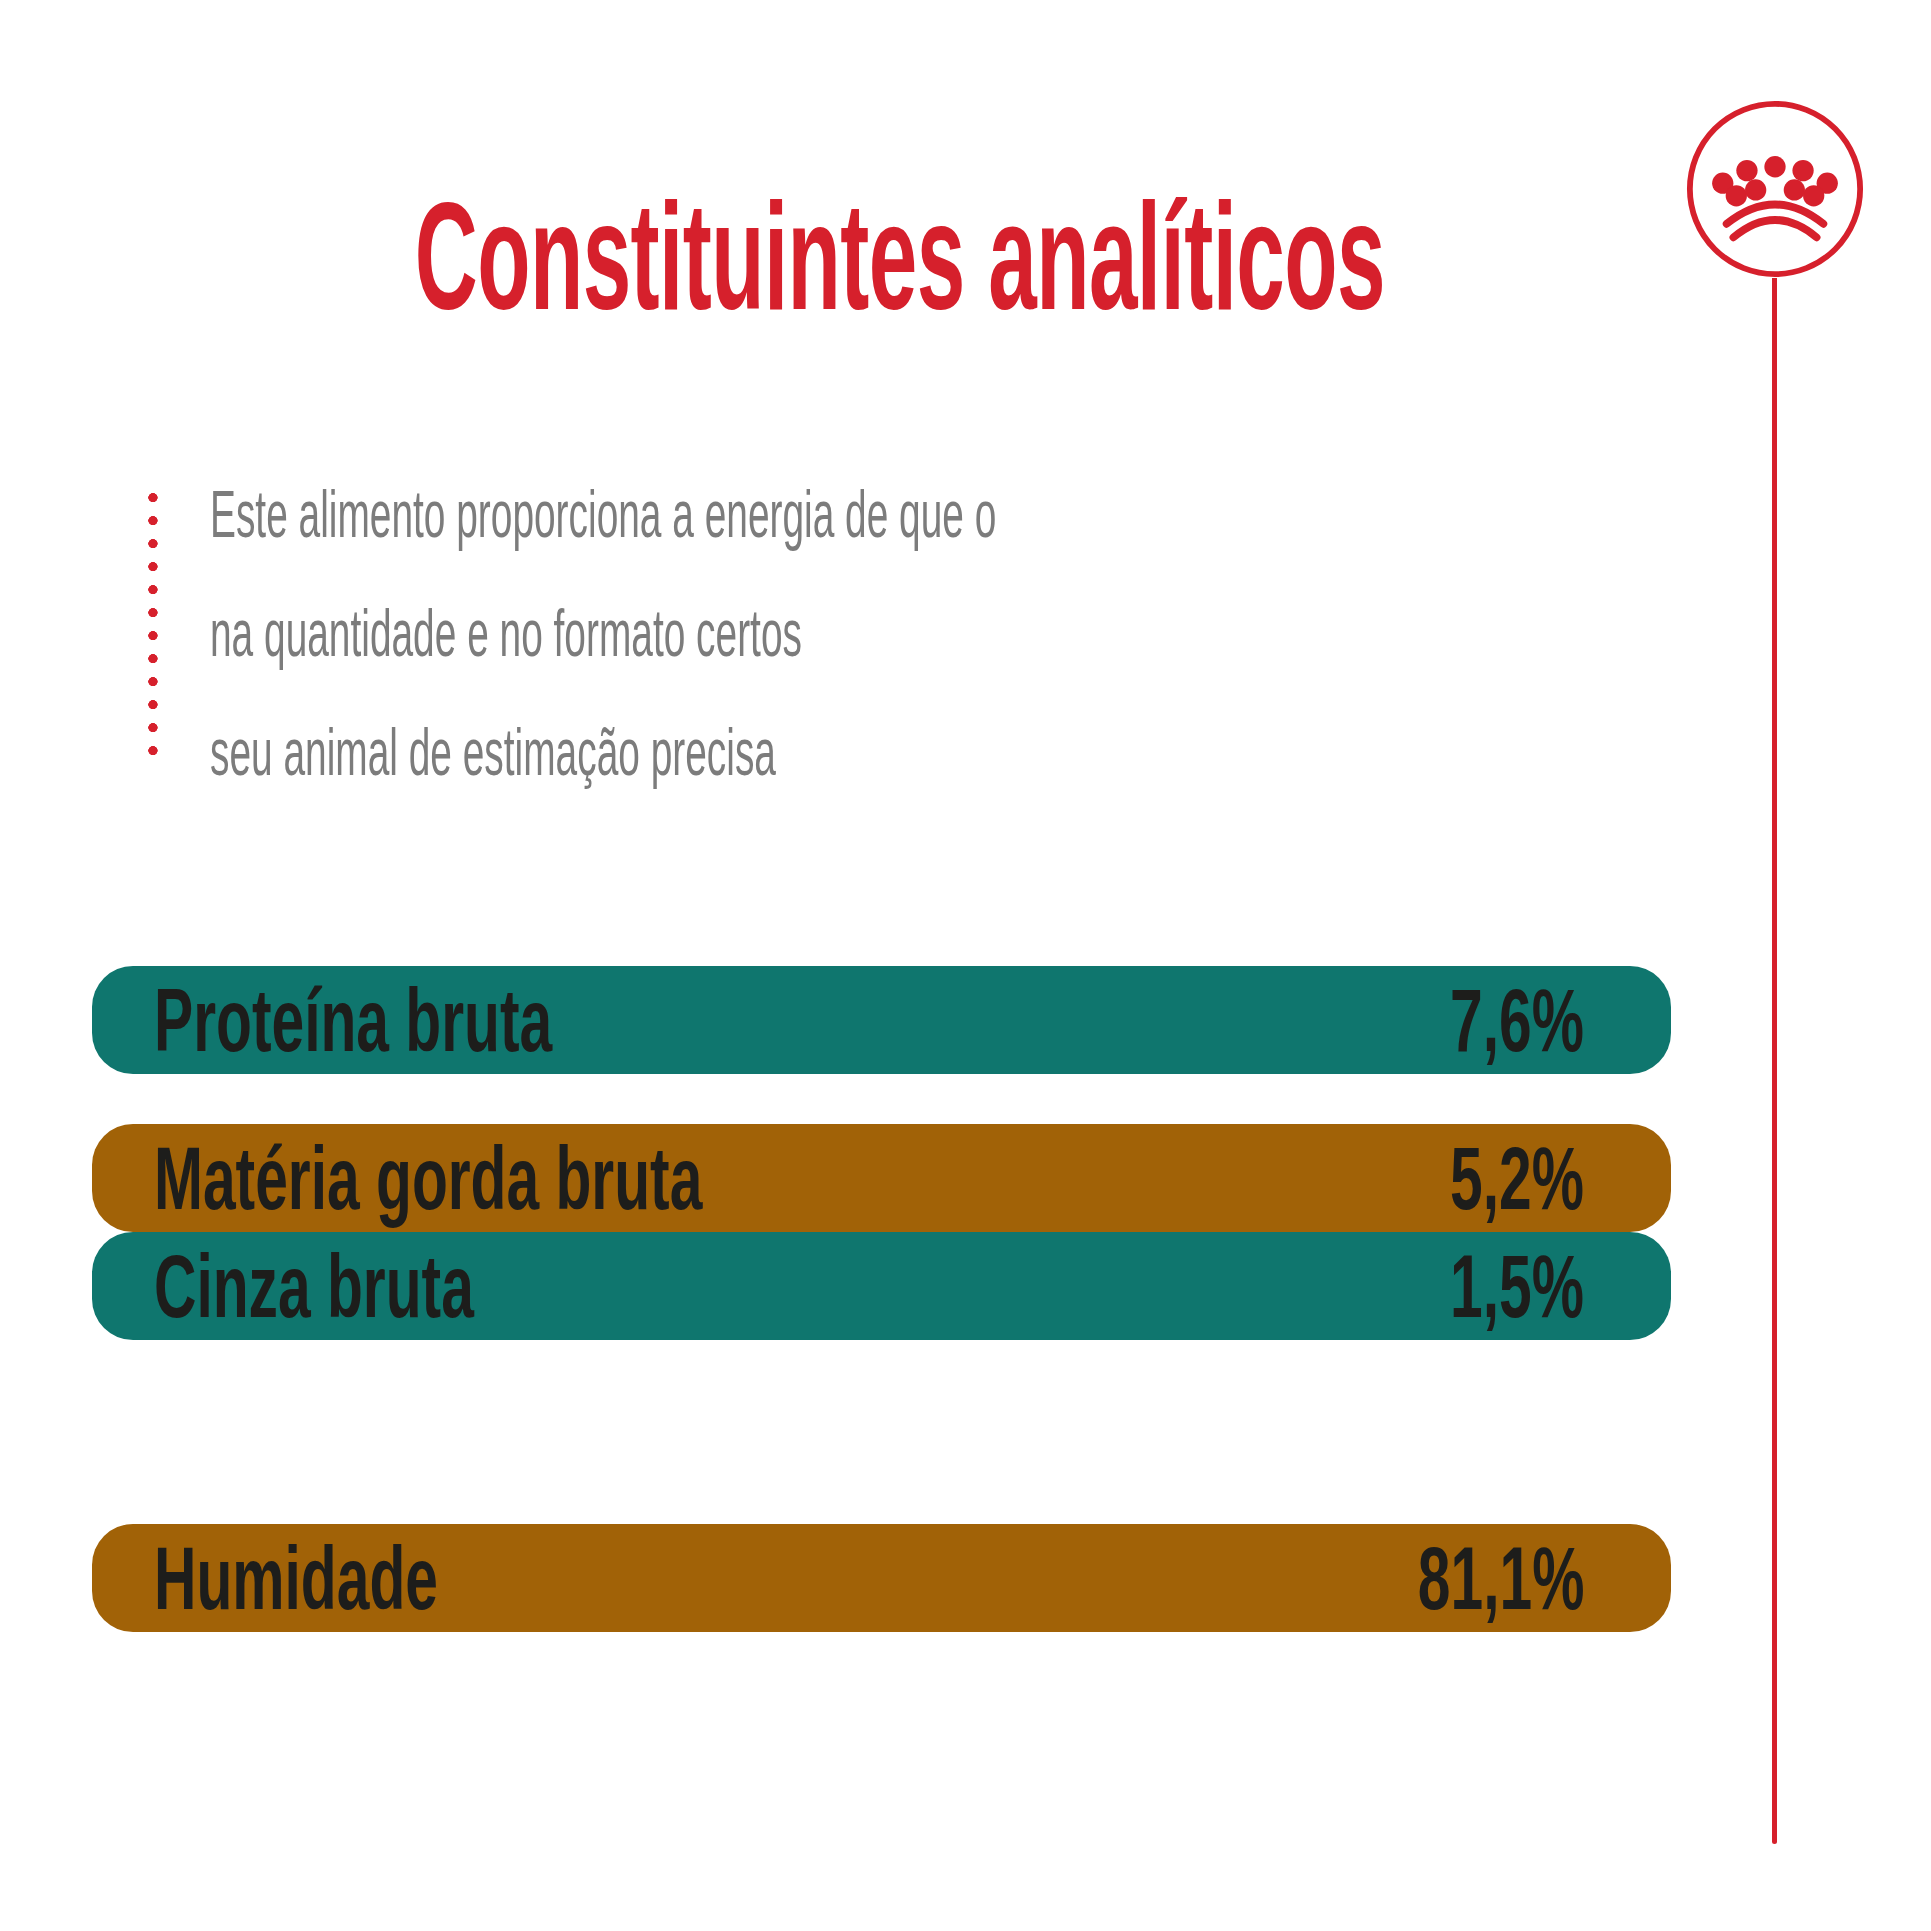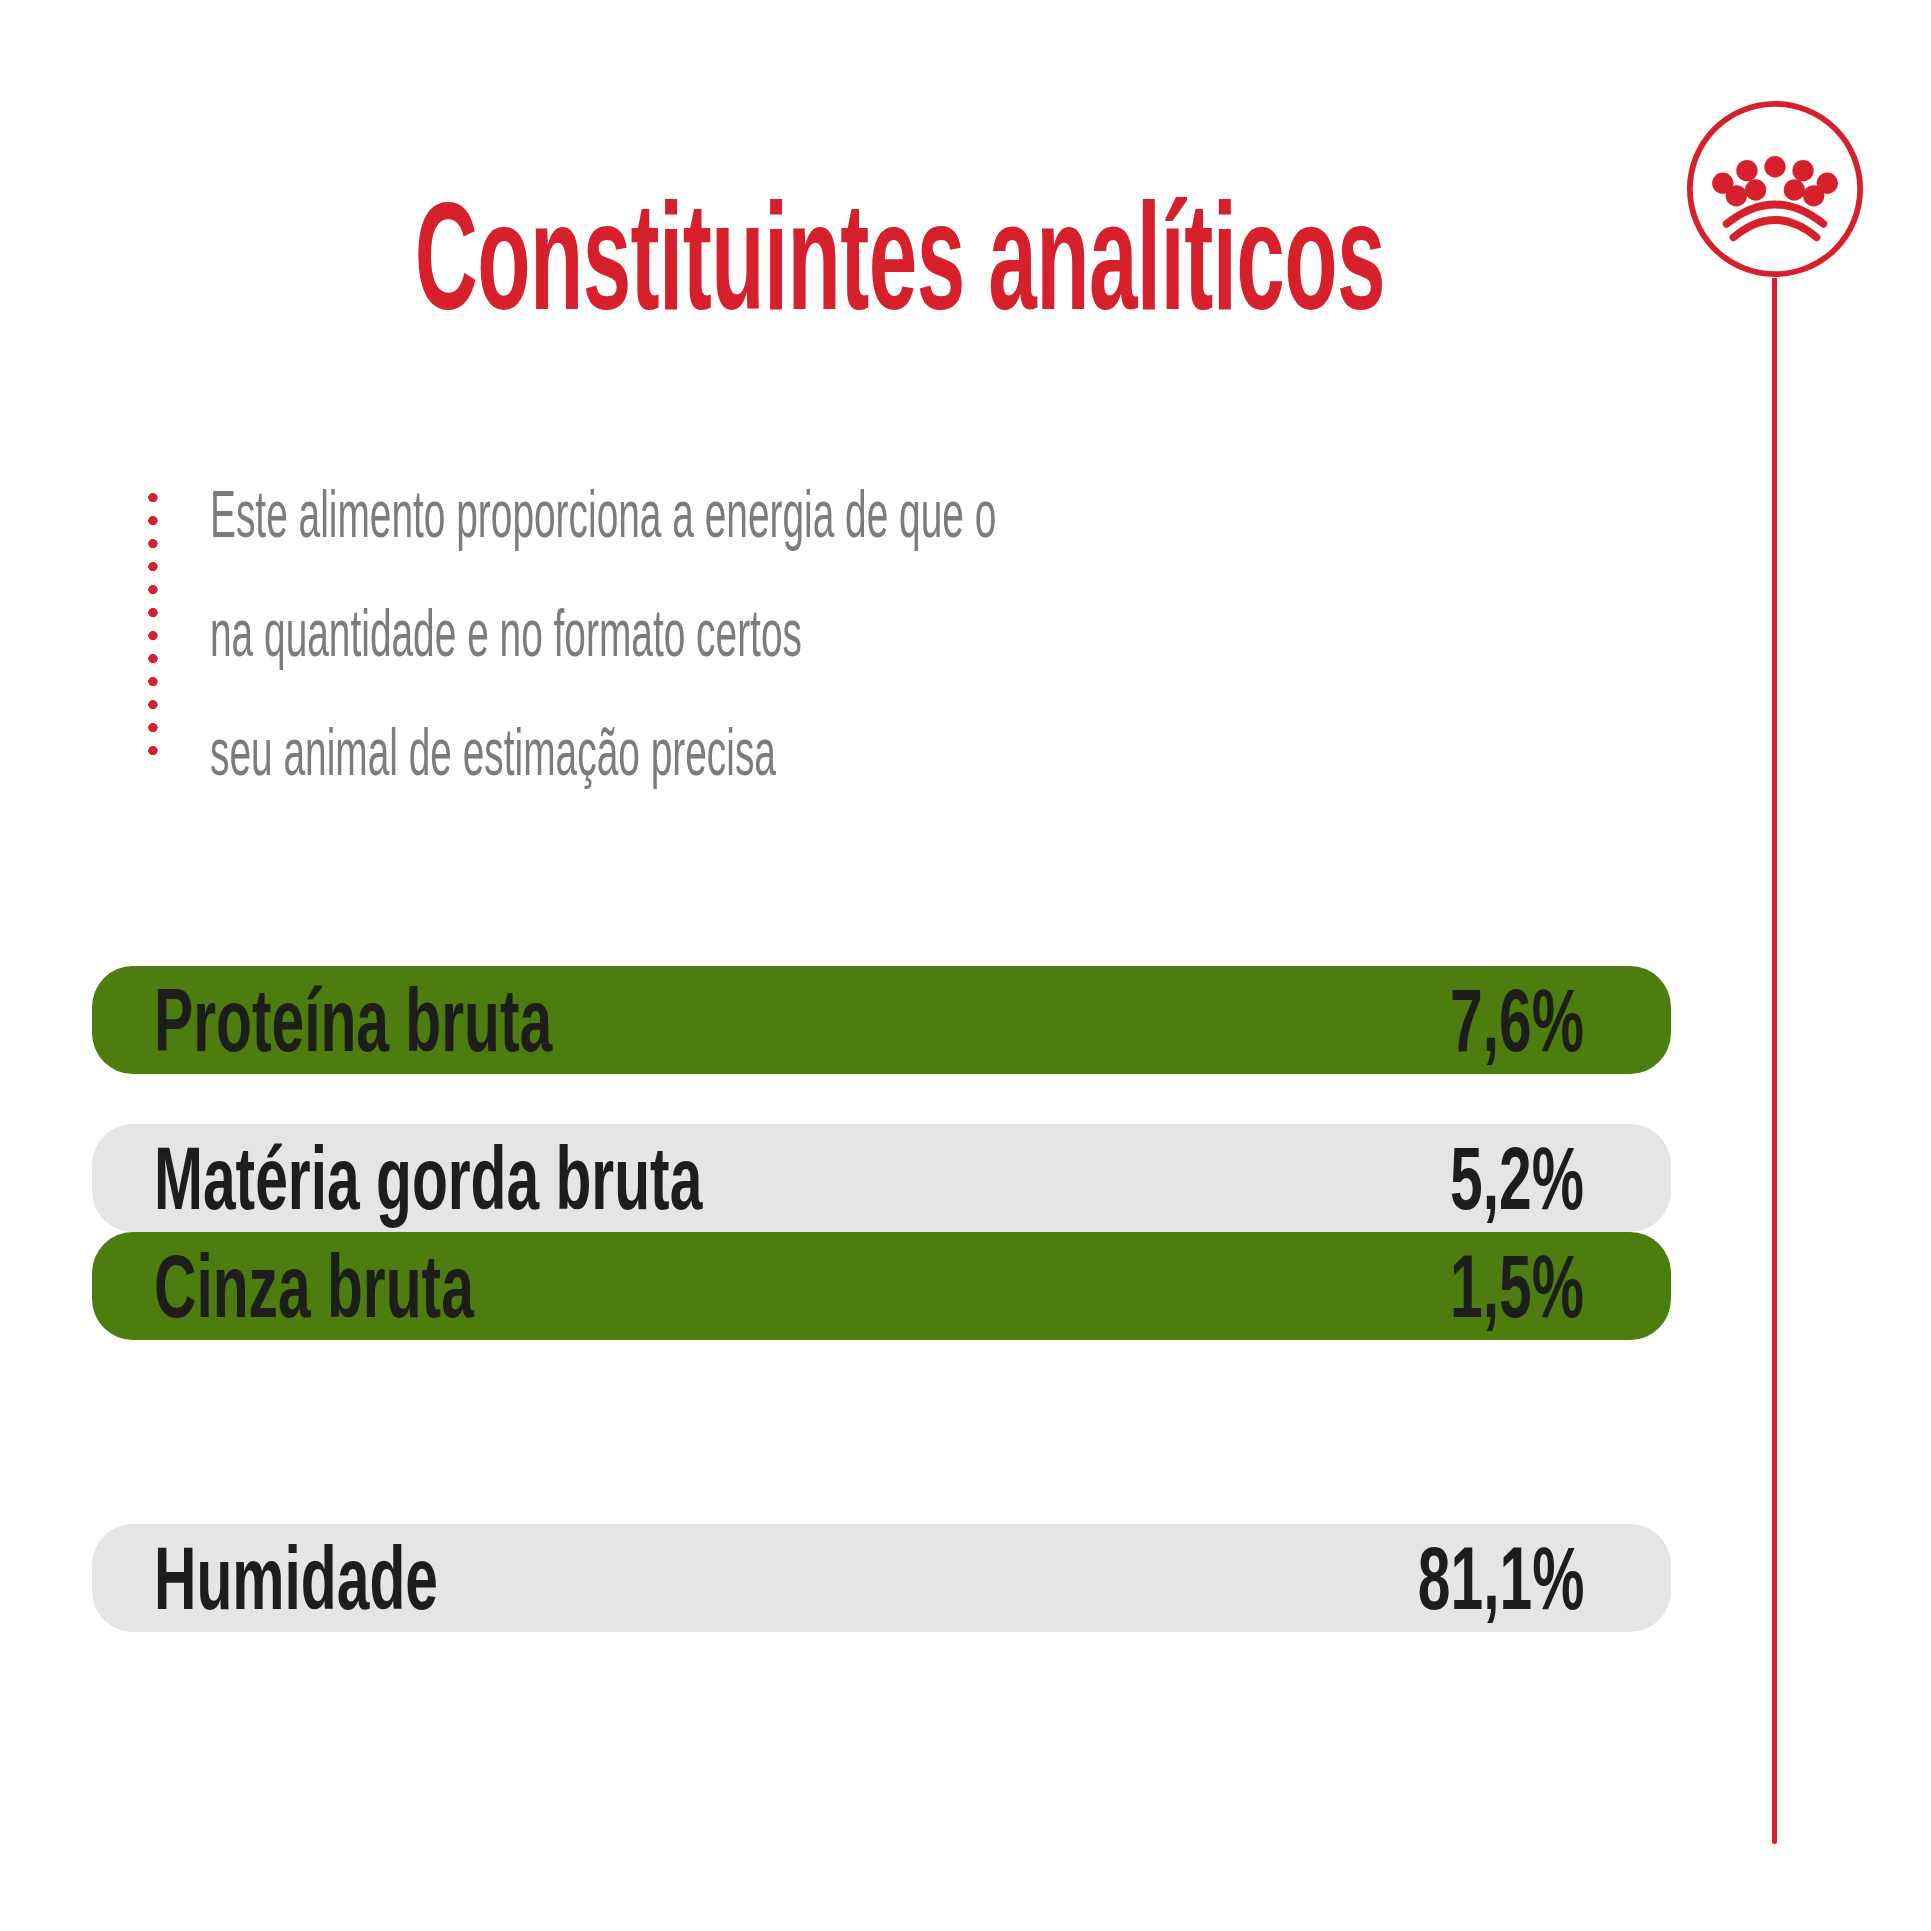--- a/index.html
+++ b/index.html
@@ -79,22 +79,22 @@
     display: flex;
     align-items: center;
     justify-content: space-between;
     padding: 0 87px 0 62px;
     box-sizing: border-box;
     font-size: 89px;
     font-weight: bold;
     color: #1d1d1b;
     white-space: nowrap;
   }
-  .row.dark  { background: #4d7c0f; gap: 16px; }
-  .row.light { background: #e5e5e5; align-items: center; }
+  .row.dark  { background: #0f766e; gap: 16px; }
+  .row.light { background: #a16207; align-items: center; }
   .row-1 { top: 966px; }
   .row-2 { top: 1124px; }
   .row-3 { top: 1232px; }
   .row-4 { top: 1524px; }
   .row-label {
     display: inline-block;
     transform: scaleX(0.66);
     transform-origin: 0 50%;
   }
   .row-value {

